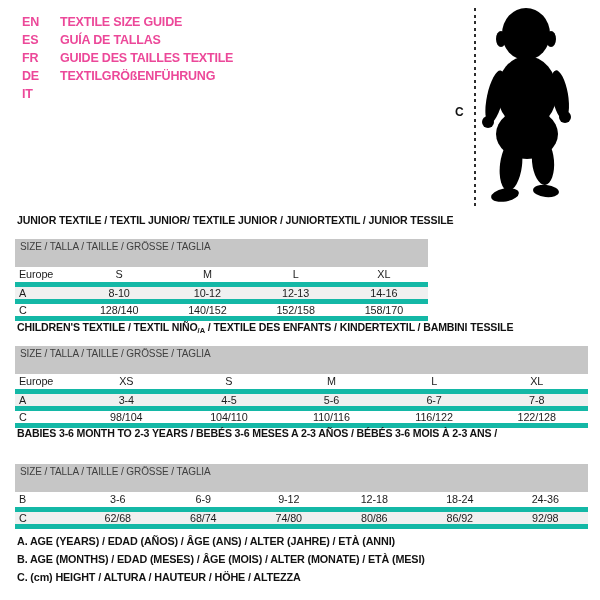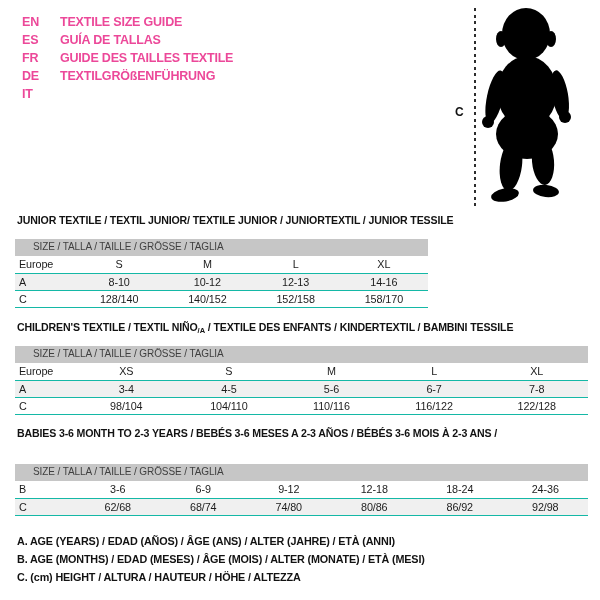--- a/index.html
+++ b/index.html
@@ -43,27 +43,27 @@
   .title-babies { top:424px; line-height:18px; }
   .sub-script { font-size:7.5px; vertical-align:-2px; letter-spacing:0; }
 
   
   .size-table { position:absolute; left:15px; }
   .tbl-junior   { top:239px; width:413px; }
   .tbl-children { top:346px; width:573px; }
   .tbl-babies   { top:464px; width:573px; }
 
   .size-bar {
-    height:17px; background:#c6c6c6; color:#3f3f3f;
-    font-size:10px; line-height:15px; padding-left:18px;
+    height:28px; background:#c6c6c6; color:#3f3f3f;
+    font-size:10px; line-height:15px; padding-left:5px;
     letter-spacing:-0.1px; white-space:nowrap;
   }
   table { width:100%; border-collapse:collapse; table-layout:fixed; }
   col.label-col { width:60px; }
-  tr { border-bottom:1px solid #14b8a6; }
+  tr { border-bottom:5px solid #14b8a6; }
   tr.shaded { background:#f0f0f0; }
   td {
     height:17px; text-align:center; vertical-align:middle;
     font-size:10.8px; letter-spacing:-0.1px; color:#1c1c1c;
   }
   td.label { text-align:left; padding-left:4px; }
 
   
   .footnotes { position:absolute; left:17px; top:535px; }
   .footnote {

